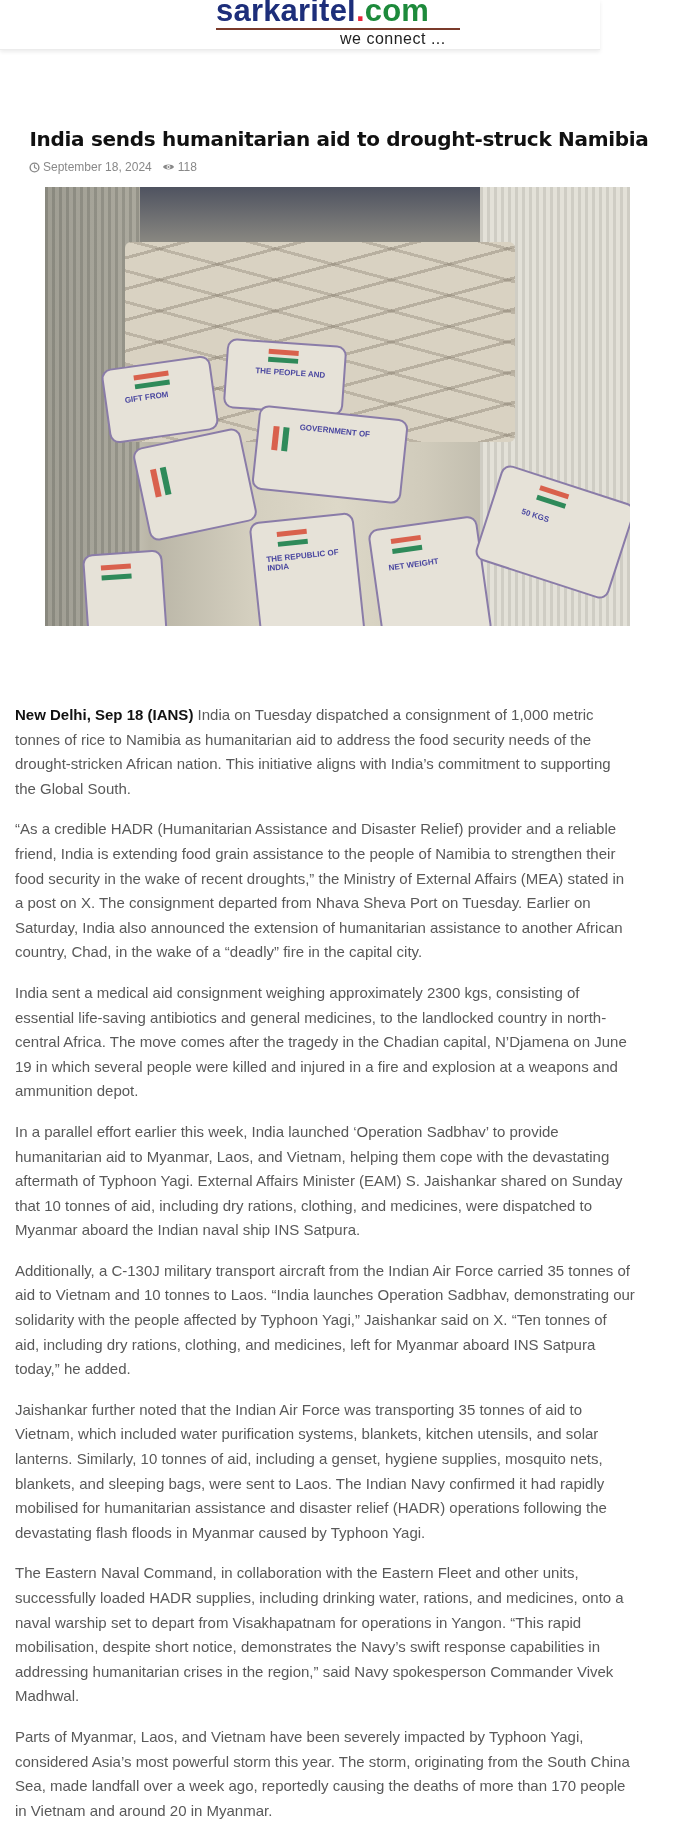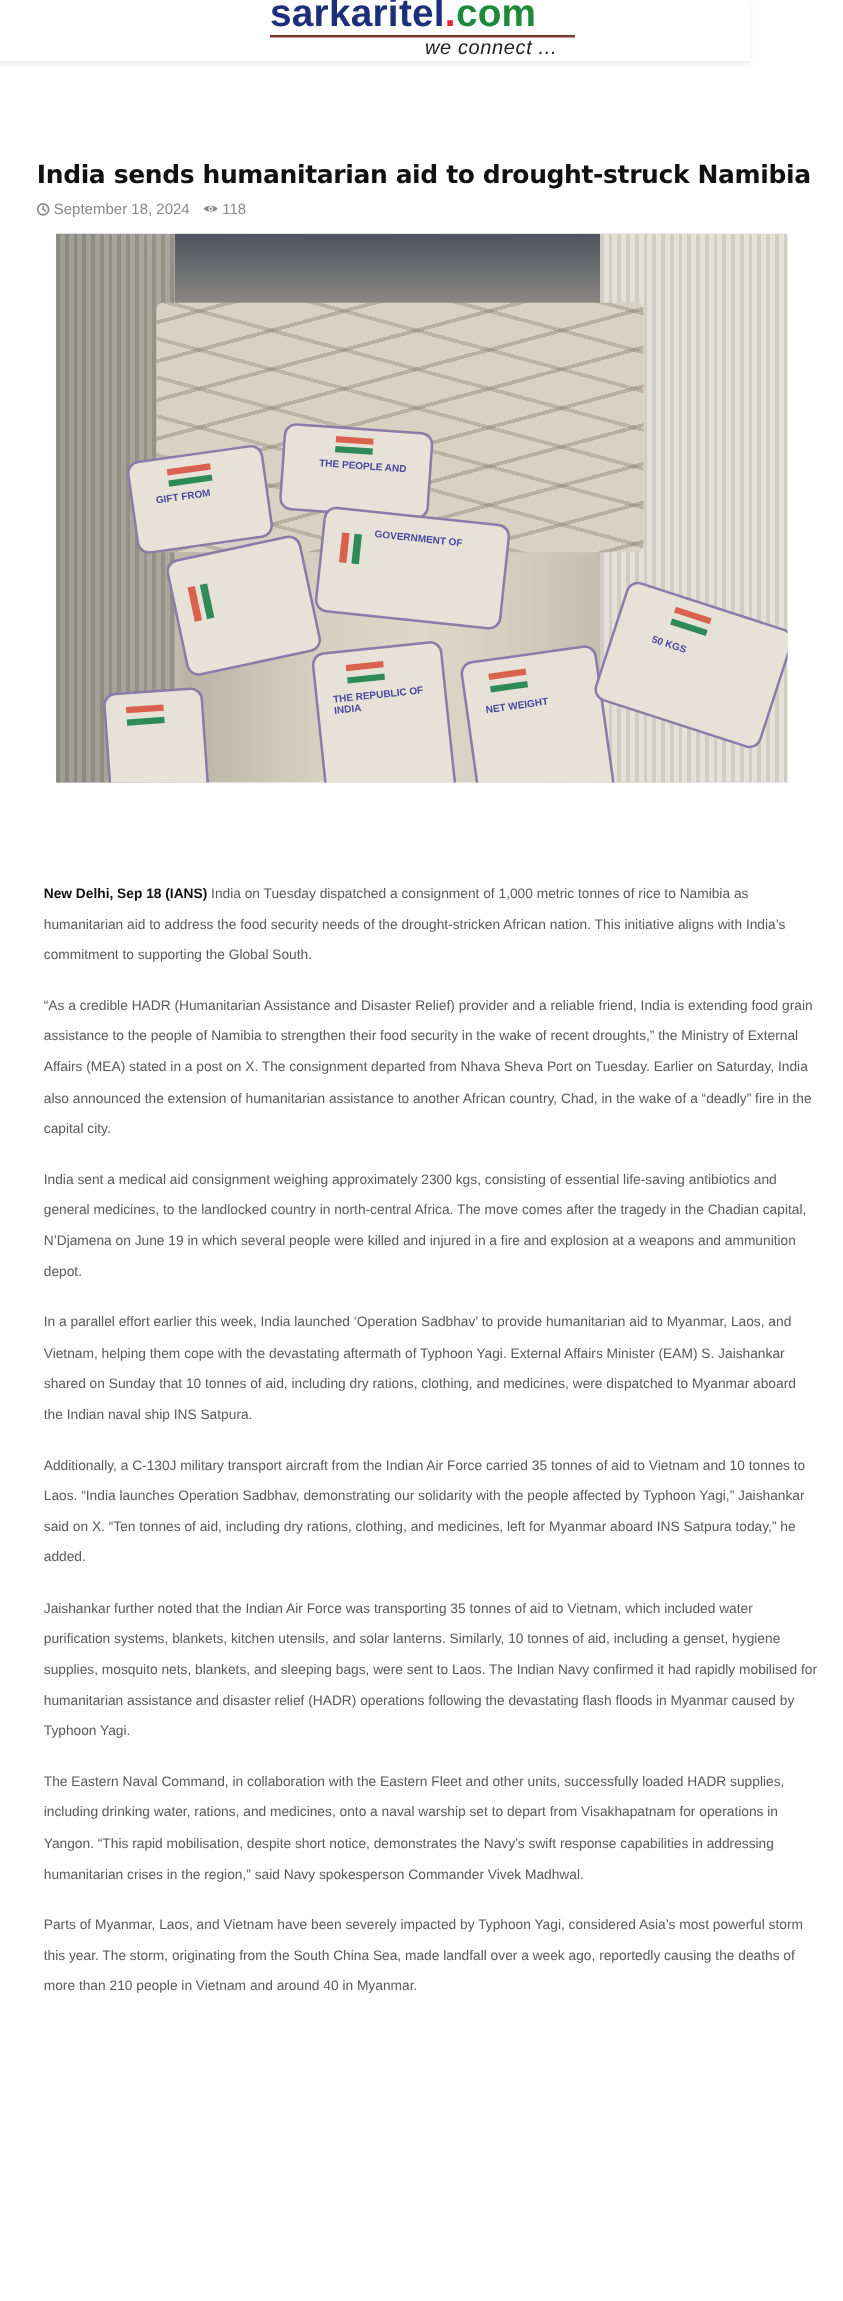--- a/index.html
+++ b/index.html
@@ -22,21 +22,21 @@
     line-height: 34px; white-space: nowrap;
   }
   .logo-main { color: #1d2e7a; }
   .logo-dot { color: #e8243a; }
   .logo-com { color: #1d8a3b; }
   .logo-rule {
     height: 2px; background: #7a3a2a; width: 244px; margin-top: 0px;
   }
   .logo-tagline {
     position: absolute; left: 340px; top: 30px;
-    font-size: 16px; color: #222; letter-spacing: 0.5px; white-space: nowrap; font-style: italic;
+    font-size: 16px; color: #222; letter-spacing: 0.5px; white-space: nowrap;
   }
 
   .title {
     position: absolute; left: 29px; top: 127px; width: 620px;
     font-family: "DejaVu Sans", sans-serif; font-weight: bold;
     font-size: 20px; color: #111; letter-spacing: -0.3px; white-space: nowrap; text-align: center;
   }
   .meta {
     position: absolute; left: 29px; top: 160px;
     font-size: 12px; color: #888; display: flex; align-items: center; gap: 10px;
@@ -71,22 +71,22 @@
     border-radius: 6px;
   }
   .hero .bag {
     position: absolute; background: #e6e2d8; border: 2px solid #8a7ca8; border-radius: 10px;
   }
   .hero .bag .flag-o { position: absolute; height: 5px; background: #d9614d; }
   .hero .bag .flag-g { position: absolute; height: 5px; background: #2f8a5a; }
   .hero .bag .txt { position: absolute; color: #4a47a0; font-size: 8px; font-weight: bold; line-height: 9px; }
 
   .body-text {
-    position: absolute; left: 35px; top: 703px; width: 620px;
-    font-size: 11px; line-height: 24.6px; color: #595959;
+    position: absolute; left: 15px; top: 703px; width: 620px;
+    font-size: 15px; line-height: 24.6px; color: #595959;
   }
   .body-text p { margin: 0 0 16px 0; }
   .dateline { color: #111; font-weight: bold; }
 </style>
 </head>
 <body>
 
 <header class="site-header">
   <a class="logo">
     <div class="logo-text">
@@ -168,14 +168,14 @@
 </figure>
 
 <article class="body-text">
   <p><strong class="dateline">New Delhi, Sep 18 (IANS)</strong><span> India on Tuesday dispatched a consignment of 1,000 metric tonnes of rice to Namibia as humanitarian aid to address the food security needs of the drought-stricken African nation. This initiative aligns with India’s commitment to supporting the Global South.</span></p>
   <p>“As a credible HADR (Humanitarian Assistance and Disaster Relief) provider and a reliable friend, India is extending food grain assistance to the people of Namibia to strengthen their food security in the wake of recent droughts,” the Ministry of External Affairs (MEA) stated in a post on X. The consignment departed from Nhava Sheva Port on Tuesday. Earlier on Saturday, India also announced the extension of humanitarian assistance to another African country, Chad, in the wake of a “deadly” fire in the capital city.</p>
   <p>India sent a medical aid consignment weighing approximately 2300 kgs, consisting of essential life-saving antibiotics and general medicines, to the landlocked country in north-central Africa. The move comes after the tragedy in the Chadian capital, N’Djamena on June 19 in which several people were killed and injured in a fire and explosion at a weapons and ammunition depot.</p>
   <p>In a parallel effort earlier this week, India launched ‘Operation Sadbhav’ to provide humanitarian aid to Myanmar, Laos, and Vietnam, helping them cope with the devastating aftermath of Typhoon Yagi. External Affairs Minister (EAM) S. Jaishankar shared on Sunday that 10 tonnes of aid, including dry rations, clothing, and medicines, were dispatched to Myanmar aboard the Indian naval ship INS Satpura.</p>
   <p>Additionally, a C-130J military transport aircraft from the Indian Air Force carried 35 tonnes of aid to Vietnam and 10 tonnes to Laos. “India launches Operation Sadbhav, demonstrating our solidarity with the people affected by Typhoon Yagi,” Jaishankar said on X. “Ten tonnes of aid, including dry rations, clothing, and medicines, left for Myanmar aboard INS Satpura today,” he added.</p>
   <p>Jaishankar further noted that the Indian Air Force was transporting 35 tonnes of aid to Vietnam, which included water purification systems, blankets, kitchen utensils, and solar lanterns. Similarly, 10 tonnes of aid, including a genset, hygiene supplies, mosquito nets, blankets, and sleeping bags, were sent to Laos. The Indian Navy confirmed it had rapidly mobilised for humanitarian assistance and disaster relief (HADR) operations following the devastating flash floods in Myanmar caused by Typhoon Yagi.</p>
   <p>The Eastern Naval Command, in collaboration with the Eastern Fleet and other units, successfully loaded HADR supplies, including drinking water, rations, and medicines, onto a naval warship set to depart from Visakhapatnam for operations in Yangon. “This rapid mobilisation, despite short notice, demonstrates the Navy’s swift response capabilities in addressing humanitarian crises in the region,” said Navy spokesperson Commander Vivek Madhwal.</p>
-  <p>Parts of Myanmar, Laos, and Vietnam have been severely impacted by Typhoon Yagi, considered Asia’s most powerful storm this year. The storm, originating from the South China Sea, made landfall over a week ago, reportedly causing the deaths of more than 210 people in Vietnam and around 40 in Myanmar.</p>
+  <p>Parts of Myanmar, Laos, and Vietnam have been severely impacted by Typhoon Yagi, considered Asia’s most powerful storm this year. The storm, originating from the South China Sea, made landfall over a week ago, reportedly causing the deaths of more than 170 people in Vietnam and around 20 in Myanmar.</p>
 </article>
 
 </body></html>

